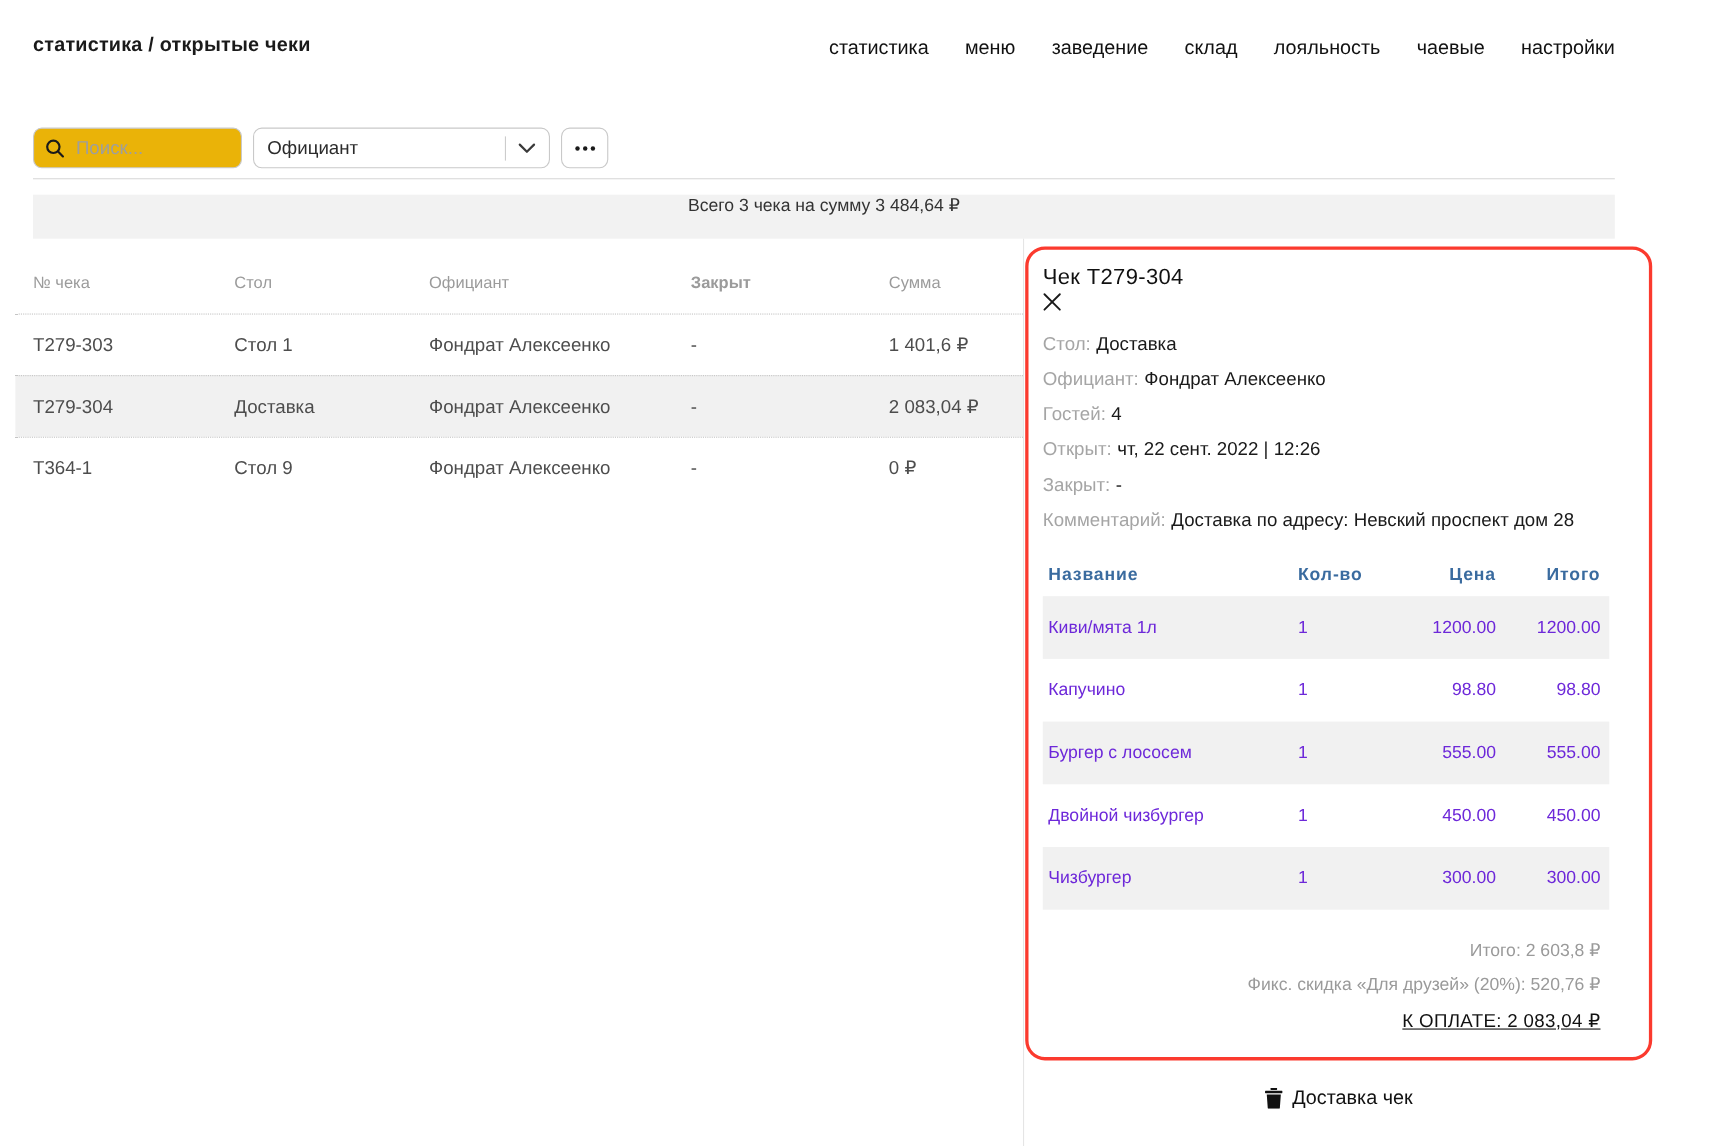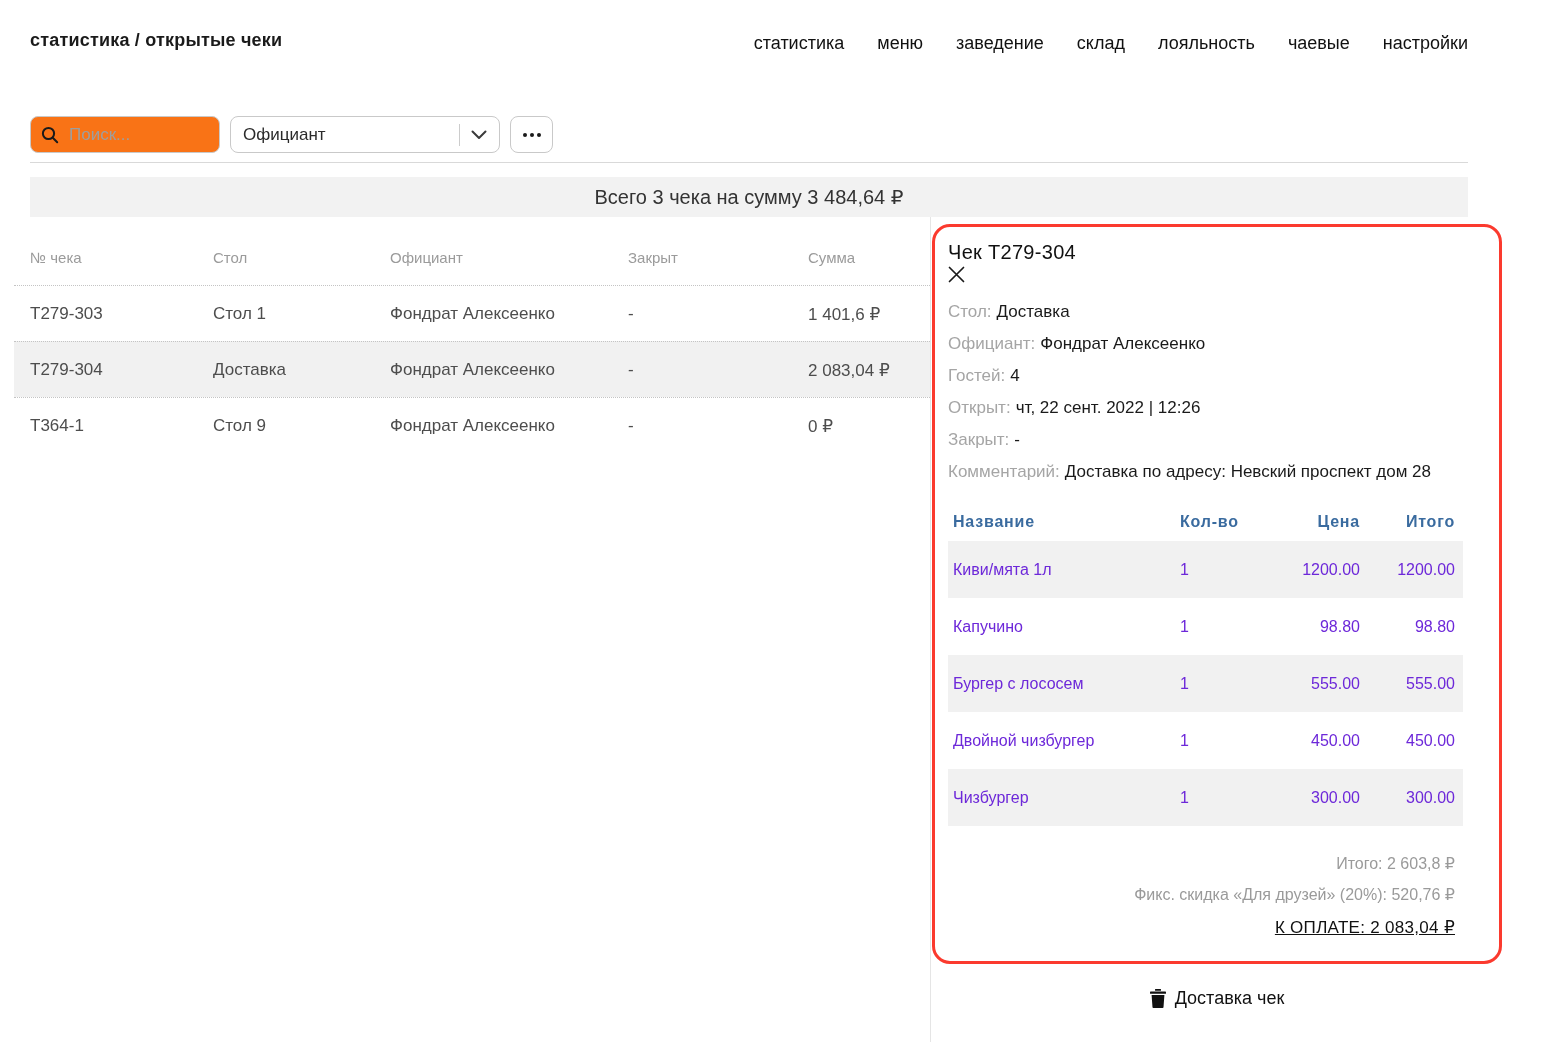--- a/index.html
+++ b/index.html
@@ -7,43 +7,43 @@
   body { font-family:"Liberation Sans","DejaVu Sans",sans-serif; color:#1a1a1a; }
   .screen { position:relative; width:1564px; height:1042px; background:#fff; overflow:hidden; }
 
   
   .page-title { position:absolute; left:30px; top:30px; font-size:18px; font-weight:700; letter-spacing:0.2px; }
   .topnav { position:absolute; top:33px; right:96px; display:flex; gap:33px; font-size:18px; color:#111; }
   .topnav .nav-item { cursor:pointer; white-space:nowrap;text-align:right; }
 
   
   .search-box { position:absolute; left:30px; top:116px; width:190px; height:37px;
-    border:1px solid #c9c9c9; border-radius:8px; display:flex; align-items:center; padding:0 10px; gap:8px; background:#f97316; }
+    border:1px solid #c9c9c9; border-radius:8px; display:flex; align-items:center; padding:0 10px; gap:8px; background:#eab308; }
   .search-box input { border:none; outline:none; width:100%; font-size:17px; color:#333;
     font-family:"Liberation Sans","DejaVu Sans",sans-serif; background:transparent; }
   .search-box input::placeholder { color:#9e9e9e; }
   .filter-box { position:absolute; left:230px; top:116px; width:270px; height:37px;
     border:1px solid #c9c9c9; border-radius:8px; display:flex; align-items:center; padding:0 12px; background:#fff; cursor:pointer; }
   .filter-label { flex:1; font-size:17px; color:#2b2b2b; }
   .filter-divider { width:1px; height:22px; background:#ccc; margin-right:11px; }
   .more-btn { position:absolute; left:510px; top:116px; width:43px; height:37px;
     border:1px solid #c9c9c9; border-radius:8px; display:flex; align-items:center; justify-content:center; gap:3px; background:#fff; cursor:pointer; }
   .more-btn i { width:4px; height:4px; border-radius:50%; background:#1a1a1a; }
   .toolbar-rule { position:absolute; left:30px; top:162px; width:1438px; height:1px; background:#d9d9d9; }
 
   
   .summary-bar { position:absolute; left:30px; top:177px; width:1438px; height:40px; background:#f2f2f2;
-    display:flex; align-items:center; justify-content:center; font-size:20px; color:#333; }
+    display:flex; align-items:flex-start; justify-content:center; font-size:16px; color:#333; }
 
   
   .col-divider { position:absolute; left:930px; top:217px; width:1px; height:825px; background:#e5e5e5; }
   .checks { position:absolute; left:0; top:217px; width:930px; }
   .checks-header { position:relative; height:68px; font-size:15px; color:#9b9b9b; }
   .checks-header span { position:absolute; top:32px; white-space:nowrap; }
-  .ch-number { left:30px; } .ch-table { left:213px; } .ch-waiter { left:390px; } .ch-closed { left:628px; } .ch-sum { left:808px; }
+  .ch-number { left:30px; } .ch-table { left:213px; } .ch-waiter { left:390px; } .ch-closed { left:628px;font-weight:bold; } .ch-sum { left:808px; }
   .check-row { position:relative; margin-left:14px; width:916px; height:56px; border-top:1px dotted #c4c4c4; cursor:pointer; }
   .check-row.selected { background:#f1f1f1; }
   .check-row span { position:absolute; top:50%; transform:translateY(-50%); font-size:17px; color:#4d4d4d; white-space:nowrap; }
   .cr-number { left:16px; } .cr-table { left:199px; } .cr-waiter { left:376px; } .cr-closed { left:614px; } .cr-sum { left:794px; }
 
   
   .panel { position:absolute; left:932px; top:224px; width:570px; height:740px; background:#fff;
     border:3px solid #fb3a2e; border-radius:18px; padding:14px 36px 0 13px; }
   .panel-head { display:flex; justify-content:space-between; align-items:flex-start; margin-bottom:9px;flex-direction:column; }
   .panel-title { font-size:20px; font-weight:500; letter-spacing:0.3px; color:#111; }

